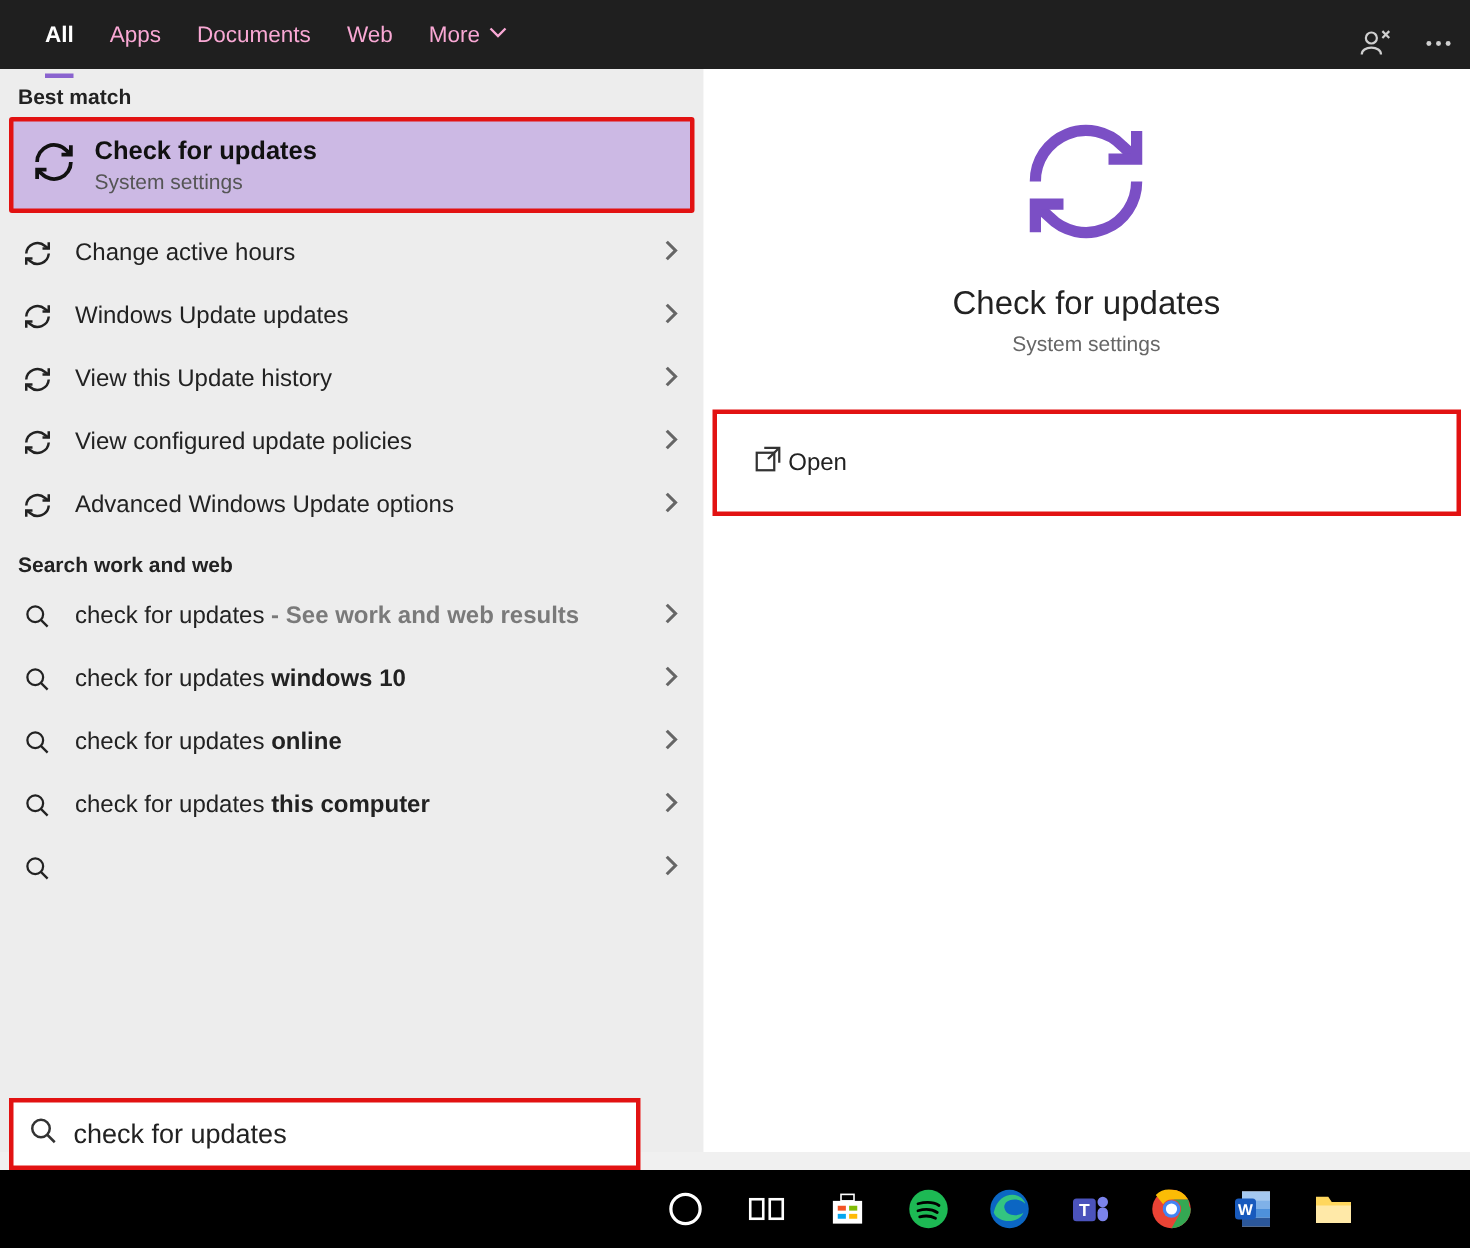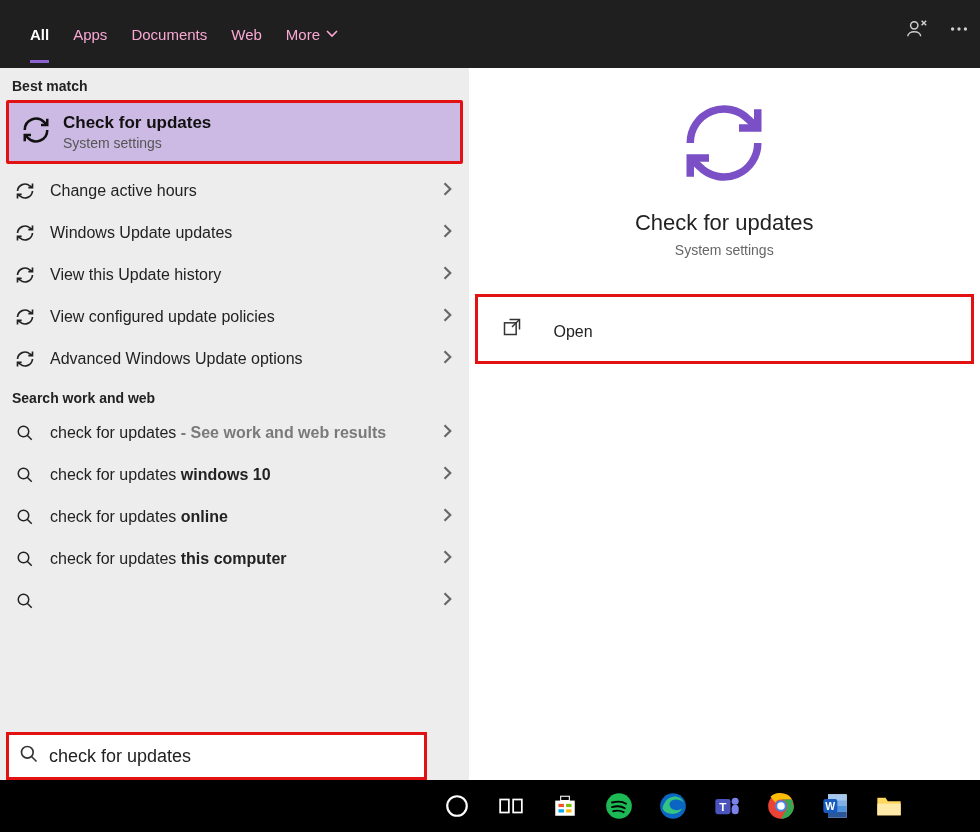--- a/index.html
+++ b/index.html
@@ -1,19 +1,19 @@
 <!DOCTYPE html>
 <html><head>
 <meta charset="utf-8">
 <style>
   * { box-sizing: border-box; margin: 0; padding: 0; font-family: "Segoe UI", Arial, sans-serif; }
   html, body { width: 980px; height: 832px; overflow: hidden; background: #f0f0f0; }
 
   
-  .topbar { height: 68px; background: #1f1f1f; display: flex; align-items: center; padding: 0 18px; position: relative; }
+  .topbar { height: 46px; background: #1f1f1f; display: flex; align-items: center; padding: 0 18px; position: relative; }
   .tab { color: #f9a8d4; font-size: 15px; padding: 0 12px; height: 58px; display: flex; align-items: center; cursor: pointer; position: relative; }
   .tab.active { color: #fff; font-weight: 600; }
   .tab.active::after { content: ""; position: absolute; bottom: 0; left: 12px; right: 12px; height: 3px; background: #8a63cf; }
   .tab .caret { margin-left: 6px; }
   .topbar-right { position: absolute; right: 10px; top: 0; height: 58px; display: flex; align-items: center; gap: 20px; }
   .top-icon { color: #cfcfcf; cursor: pointer; display: flex; align-items: center; }
 
   
   .body { display: flex; height: 722px; }
   .left { width: 501px; background: #ededed; overflow: hidden; }
@@ -32,21 +32,21 @@
   .li-text { font-size:16px; color:#222; }
   .li-text .suffix { color:#7a7a7a;font-weight:bold; }
   .chev { color:#666; }
 
   
   .preview { display:flex; flex-direction:column; align-items:center; }
   .preview .big-icon { color:#7b4fc5; margin-bottom: 18px;}
   .preview .title { font-size: 22px; color:#222; }
   .preview .sub { font-size:14px; color:#666; margin-top:6px; }
 
-  .action-row { display:flex; align-items:flex-end; gap:32px; padding:20px 24px; margin: 36px 6px 0 6px; border:3px solid #e21212;}
+  .action-row { display:flex; align-items:center; gap:4px; padding:20px 24px; margin: 36px 6px 0 6px; border:3px solid #e21212;}
   .action-row .a-icon { color:#333; }
   .action-row .a-label { font-size:16px; color:#222; }
 
   
   .search-wrap { position:absolute; left:6px; bottom:52px; width:421px; border:3px solid #e21212; background:#fff; height:48px; display:flex; align-items:center; padding:0 10px; }
   .search-wrap .s-icon { color:#333; margin-right:10px;}
   .search-wrap input { border:0; outline:0; font-size:18px; width:100%; color:#222; background:transparent;}
 
   
   .taskbar { position:absolute; left:0; right:0; bottom:0; height:52px; background:#000; display:flex; align-items:center; padding-left:440px; gap:20px; }

